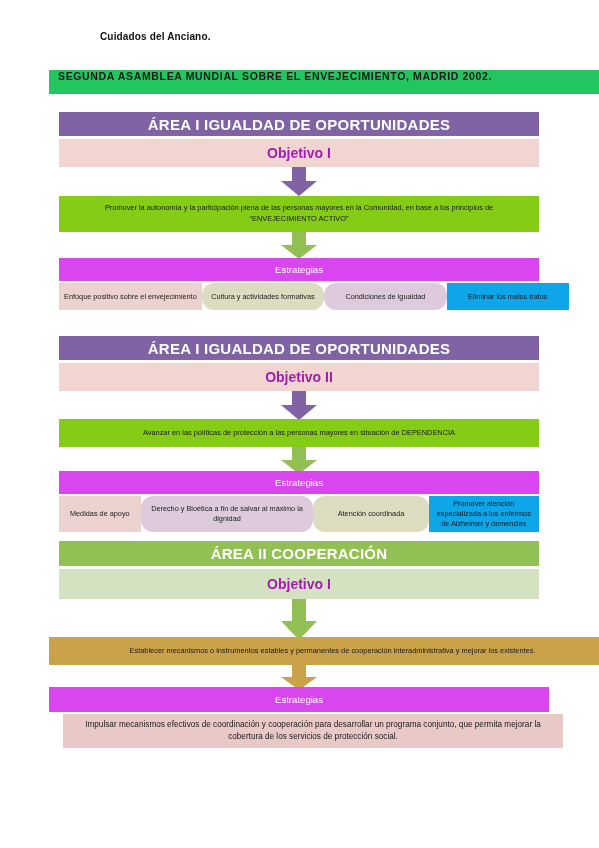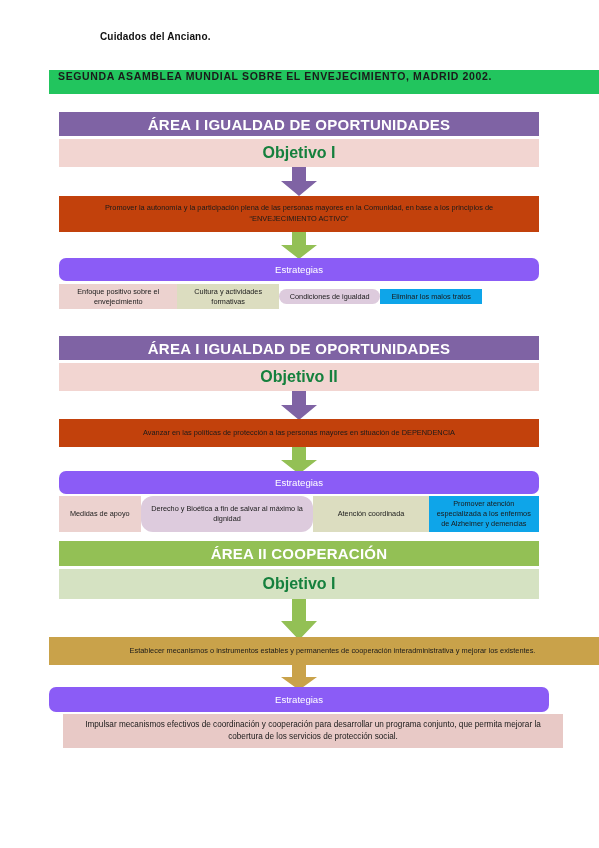--- a/index.html
+++ b/index.html
@@ -64,42 +64,41 @@
     justify-content: center;
     color: #ffffff;
     font-weight: bold;
     font-size: 15px;
     letter-spacing: 0.25px;
   }
   .bar-sub {
     display: flex;
     align-items: center;
     justify-content: center;
-    color: #15803d;
-    font-weight: bold;
-    font-size: 16px;
+    color: #a21caf;
+    font-weight: bold;
+    font-size: 14px;
   }
   .body-box {
     display: flex;
     align-items: center;
     justify-content: center;
     text-align: center;
     font-size: 7.4px;
     line-height: 1.45;
     padding: 4px 14px;
     box-sizing: border-box;
   }
   .strat-header {
     display: flex;
     align-items: center;
     justify-content: center;
-    background: #8b5cf6;
+    background: #d946ef;
     color: #ffffff;
     font-size: 9.6px;
-    border-radius: 7px;
   }
   .strat-row {
     display: flex;
     align-items: stretch;
   }
   .strat-cell {
     display: flex;
     align-items: center;
     justify-content: center;
     text-align: center;
@@ -123,27 +122,27 @@
 
   
   .arrow {
     position: absolute;
   }
   .arrow svg { display: block; }
 
   
   .c-purple     { background: #7f63a4; }
   .c-purple-lt  { background: #f2d5d1; }
-  .c-green      { background: #c2410c; }
+  .c-green      { background: #84cc16; }
   .c-green-dk   { background: #93c055; }
   .c-green-lt   { background: #d5e2c2; }
   .c-gold       { background: #c9a24a; }
   .c-red-lt     { background: #e8c9c6; }
   .c-pink       { background: #ecd2cf; }
-  .c-khaki      { background: #dcddc0; }
+  .c-khaki      { background: #dcddc0; border-radius: 12px; }
   .c-lilac      { background: #ddcbdd; border-radius: 12px; }
   .c-bluegrey   { background: #0ea5e9; }
 </style>
 </head>
 <body>
 
 <div class="page">
 
   <div class="running-head">Cuidados del Anciano.</div>
 
@@ -162,21 +161,21 @@
 
   <div class="blk body-box c-green" style="left:59px; top:196px; width:480px; height:36px;">Promover la autonomía y la participación plena de las personas mayores en la Comunidad, en base a los principios de “ENVEJECIMIENTO ACTIVO”</div>
 
   <div class="arrow" style="left:279px; top:232px;">
     <svg width="40" height="28" viewBox="0 0 40 28">
       <polygon points="13,0 27,0 27,13 38,13 20,27 2,13 13,13" fill="#93c055"></polygon>
     </svg>
   </div>
 
   <div class="blk strat-header" style="left:59px; top:258px; width:480px; height:23px;">Estrategias</div>
-  <div class="blk strat-row" style="left:59px; top:283px; width:423px; height:27px;align-items:center;">
+  <div class="blk strat-row" style="left:59px; top:283px; width:510px; height:27px;">
     <div class="strat-cell c-pink" style="width:28%;">Enfoque positivo sobre el envejecimiento</div>
     <div class="strat-cell c-khaki" style="width:24%;">Cultura y actividades formativas</div>
     <div class="strat-cell c-lilac" style="width:24%;">Condiciones de igualdad</div>
     <div class="strat-cell c-bluegrey" style="width:24%;">Eliminar los malos tratos</div>
   </div>
 
   <div class="blk bar-title c-purple" style="left:59px; top:336px; width:480px; height:24px;">ÁREA I IGUALDAD DE OPORTUNIDADES</div>
   <div class="blk bar-sub c-purple-lt" style="left:59px; top:363px; width:480px; height:28px;">Objetivo II</div>
 
   <div class="arrow" style="left:279px; top:391px;">

